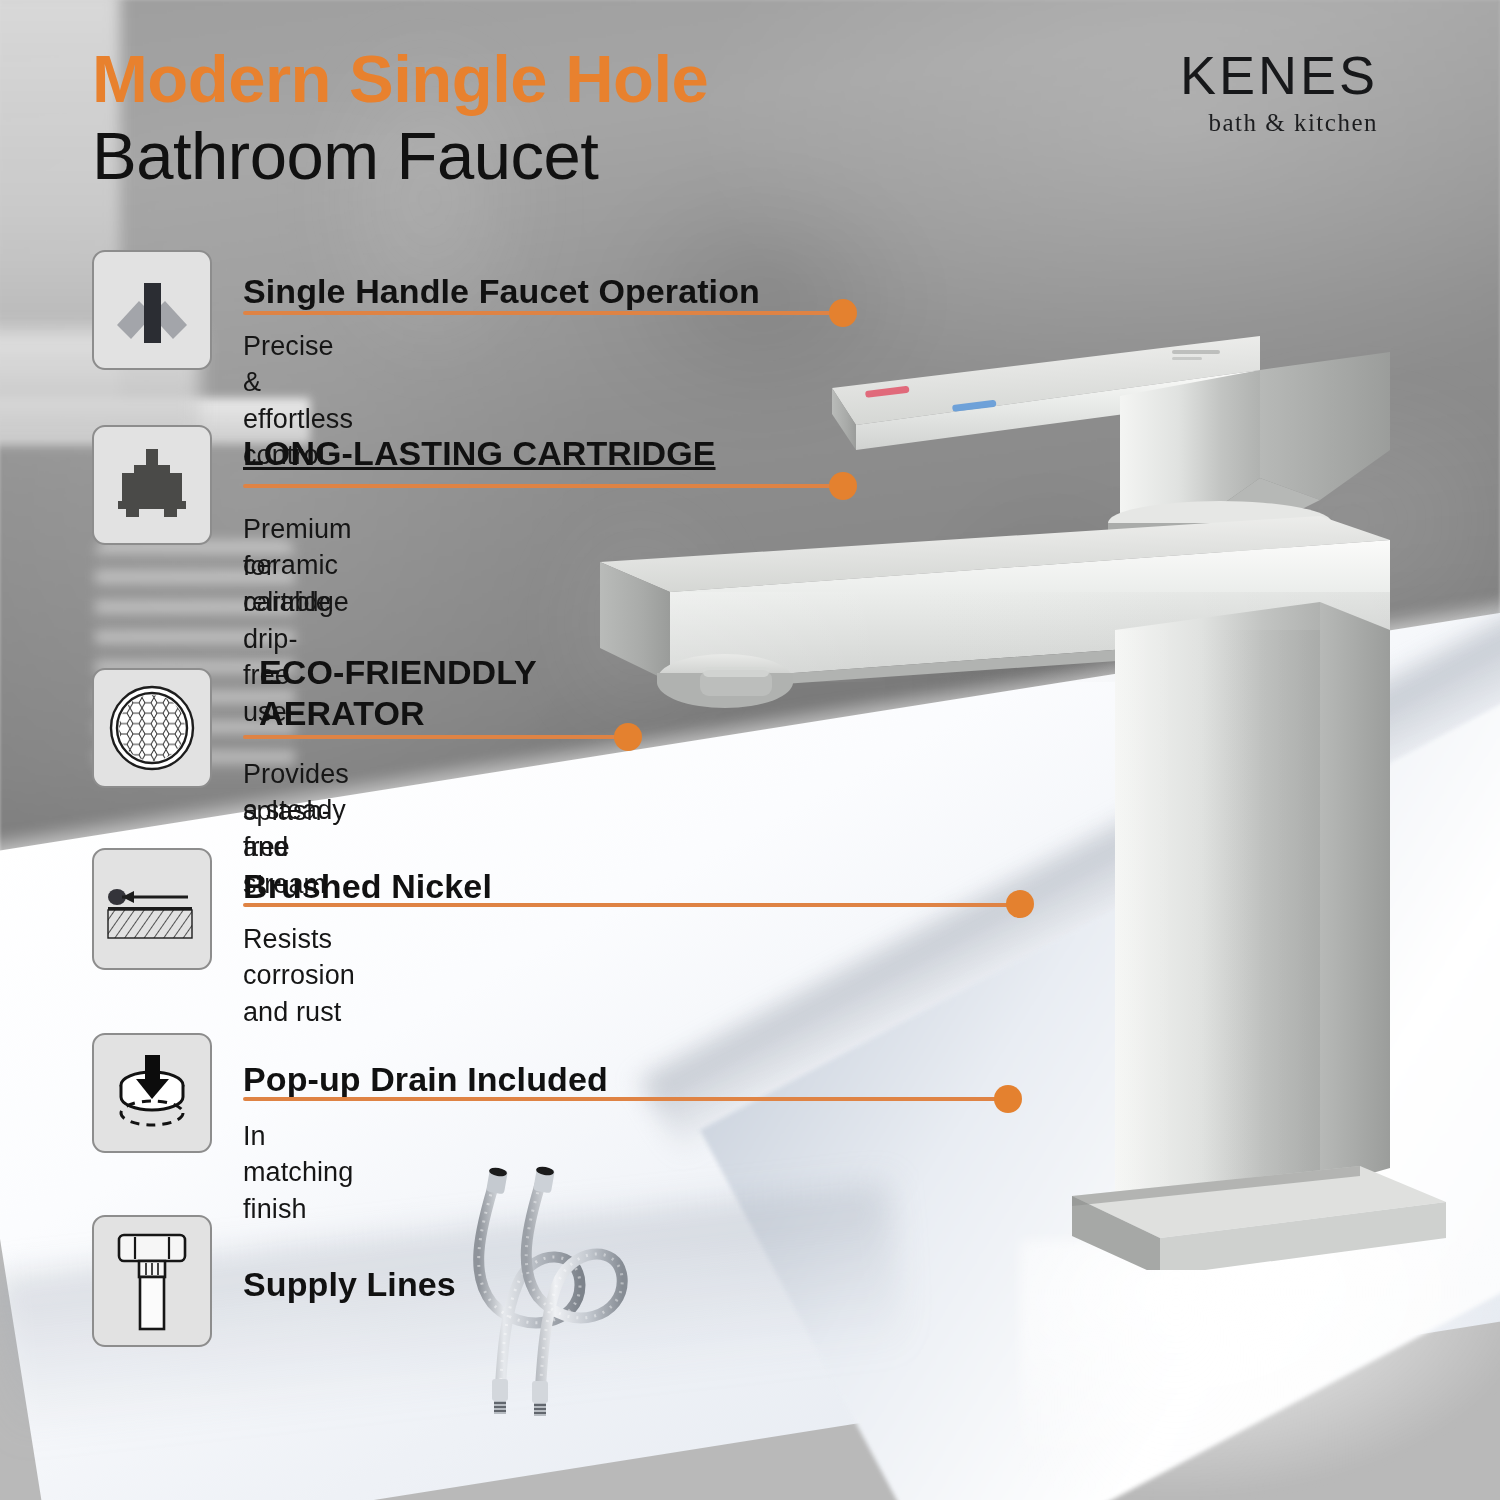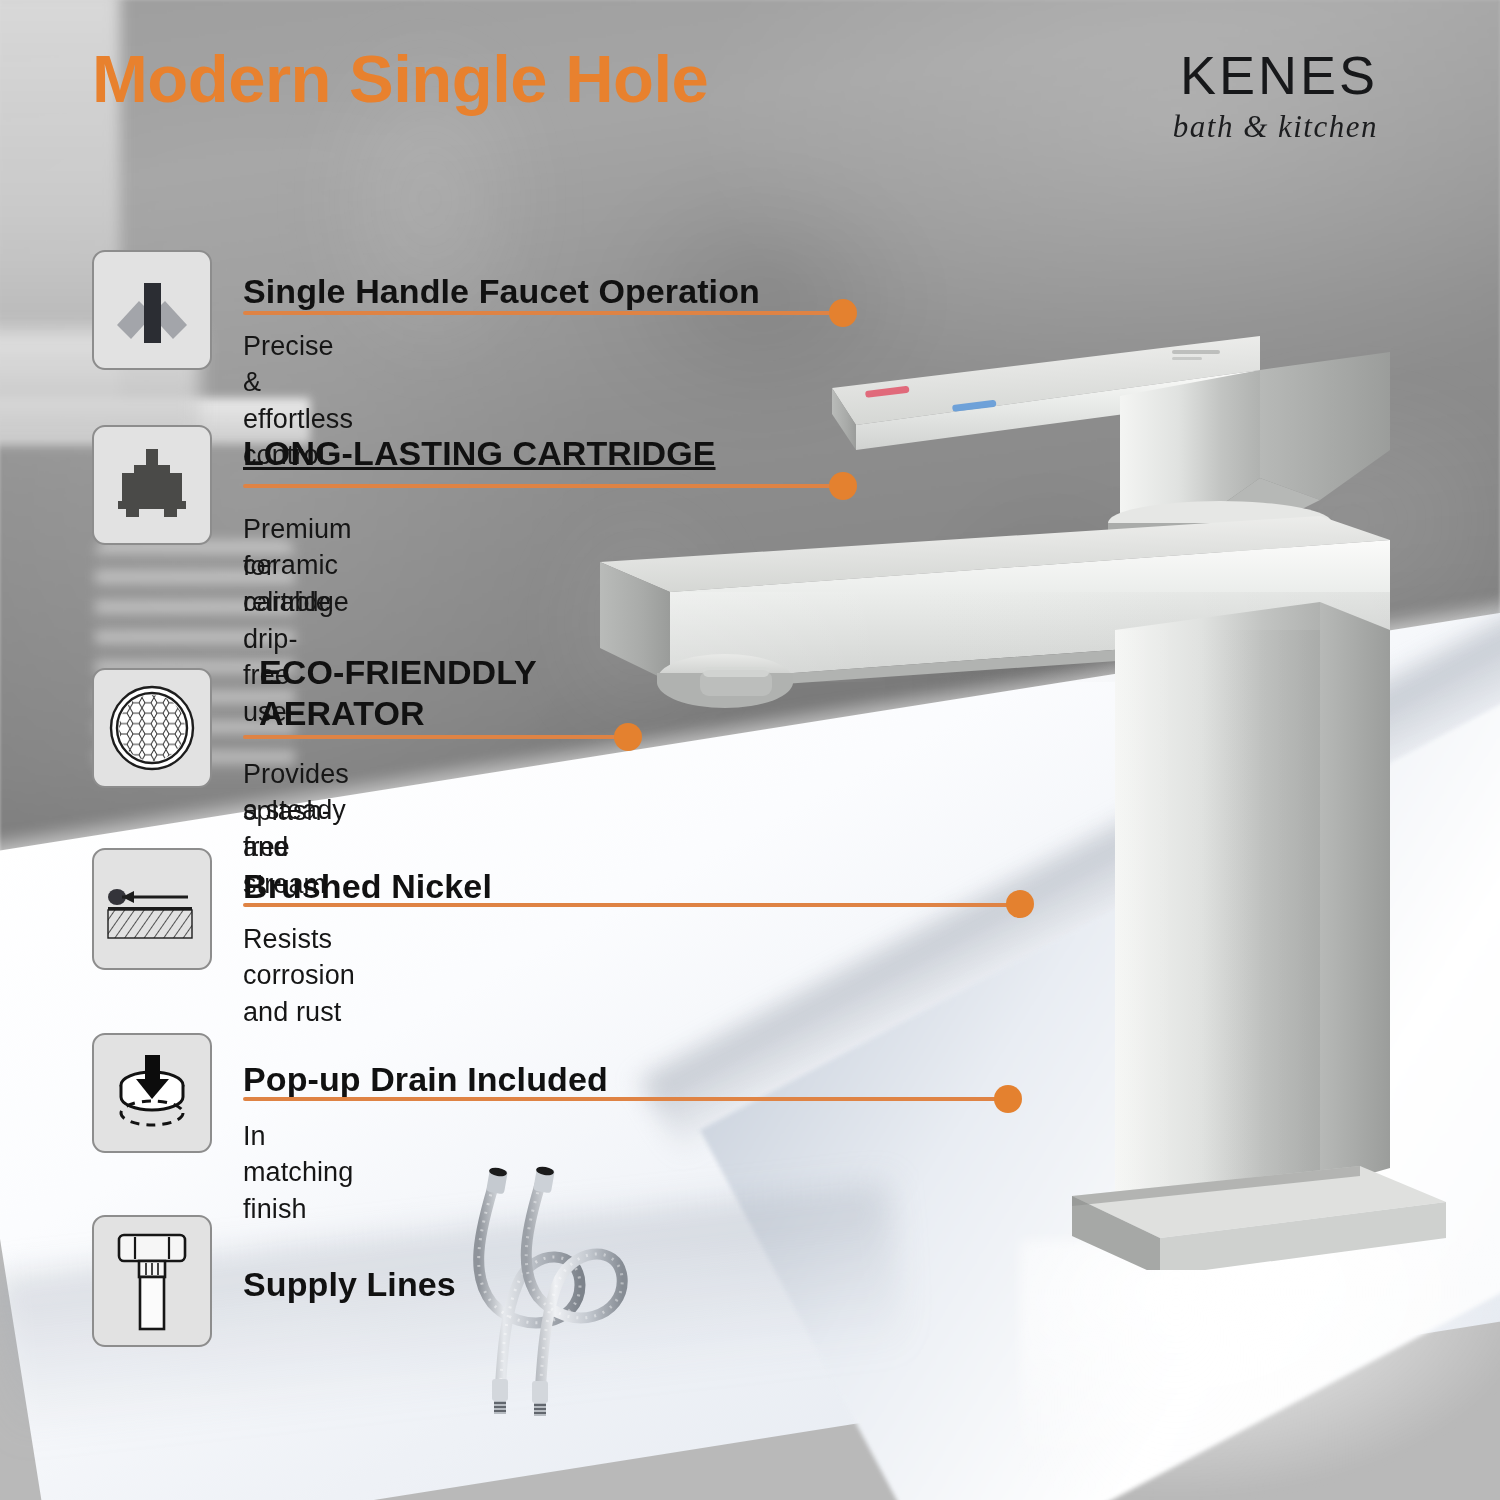--- a/index.html
+++ b/index.html
@@ -111,21 +111,21 @@
     line-height:1.12; white-space:nowrap; margin-top:4px;
   }
   .brand { position:absolute; left:1168px; top:48px; text-align:right; width:210px; }
   .brand-name {
     font-family:"Liberation Sans", sans-serif;
     font-size:54px; letter-spacing:3px; color:#17181a; font-weight:400;
     line-height:1;
   }
   .brand-sub {
     font-family:"Liberation Serif", serif;
-    font-style:italic; font-size:31px; color:#1c1d1f; letter-spacing:1.5px;
+    font-size:25px; color:#1c1d1f; letter-spacing:1.5px;
     margin-top:7px;
   }
 
   
   .feature { position:absolute; }
   .icon-box {
     position:absolute;
     width:120px; height:120px;
     background:#e2e2e2;
     border:2px solid #8d8d8d;
@@ -266,20 +266,21 @@
     <path d="M512 866 L800 836 L886 872 L600 908 Z" fill="#dfe0de"></path>
     <path d="M512 866 L600 908 L600 946 L512 906 Z" fill="#a6a8a6"></path>
     <path d="M600 908 L886 872 L886 908 L600 946 Z" fill="#cfd1cf"></path>
     <path d="M512 866 L800 836 L800 846 L512 876 Z" fill="#8e908e" opacity="0.55"></path>
   </g>
 </svg>
 
 <div class="header">
   <div class="title-block">
     <div class="title-line1">Modern Single Hole</div>
+    <div class="title-line2">Bathroom Faucet</div>
   </div>
   <div class="brand">
     <div class="brand-name">KENES</div>
     <div class="brand-sub">bath &amp; kitchen</div>
   </div>
 </div>
 
 <div class="feature">
   <div class="icon-box" style="left:92px; top:250px;">
     <svg width="86" height="86" viewBox="0 0 86 86">

